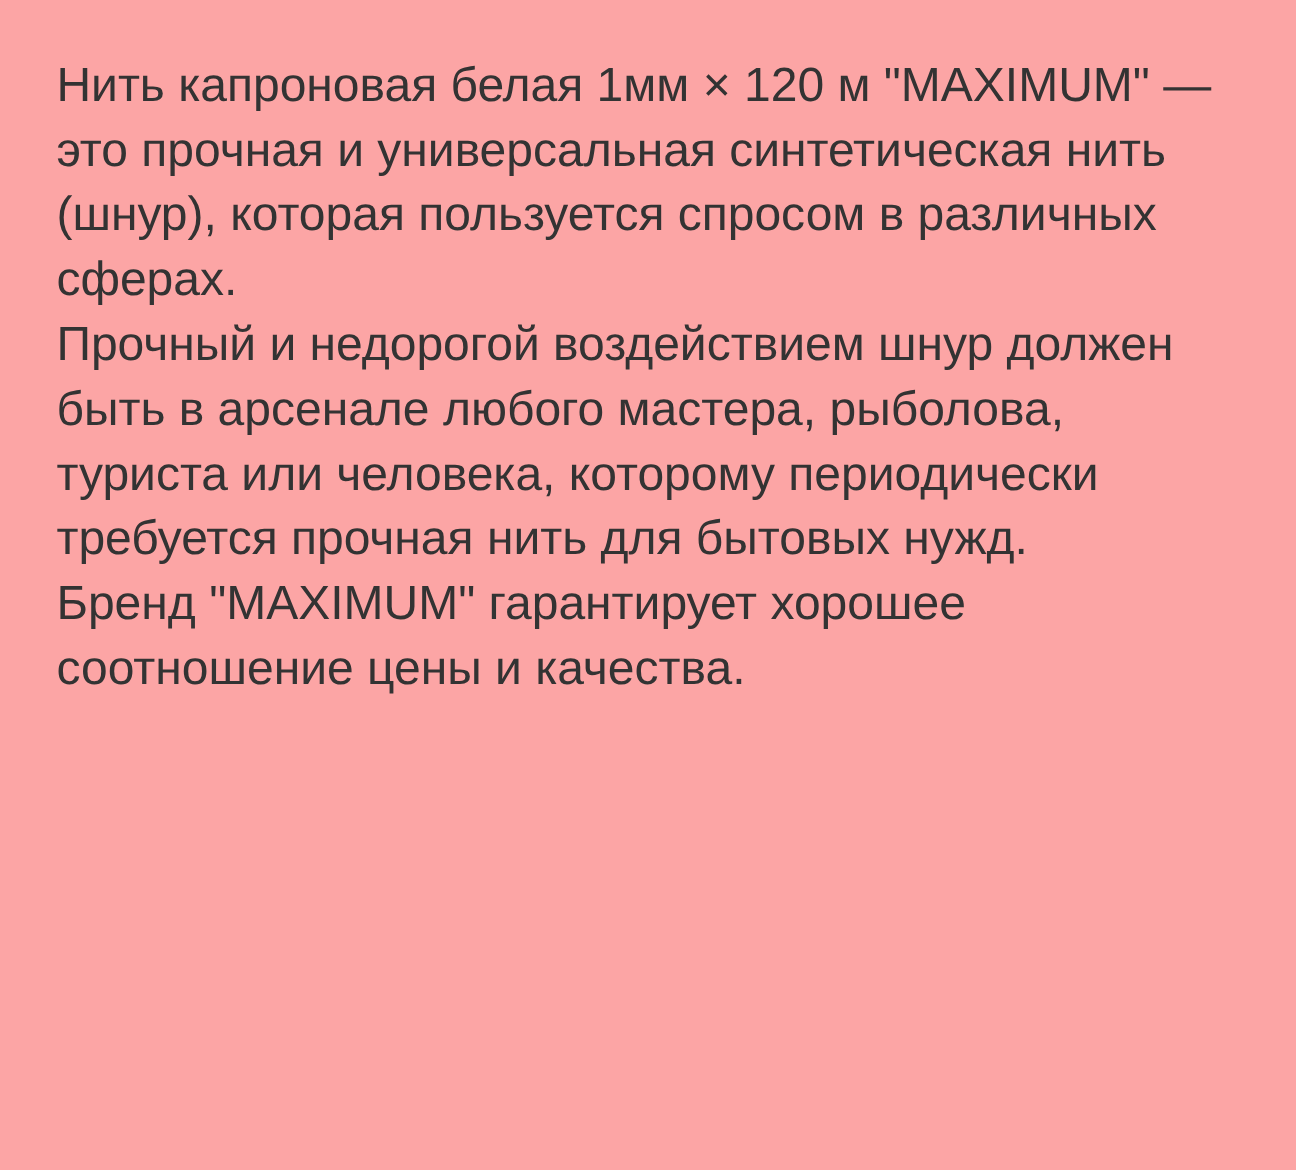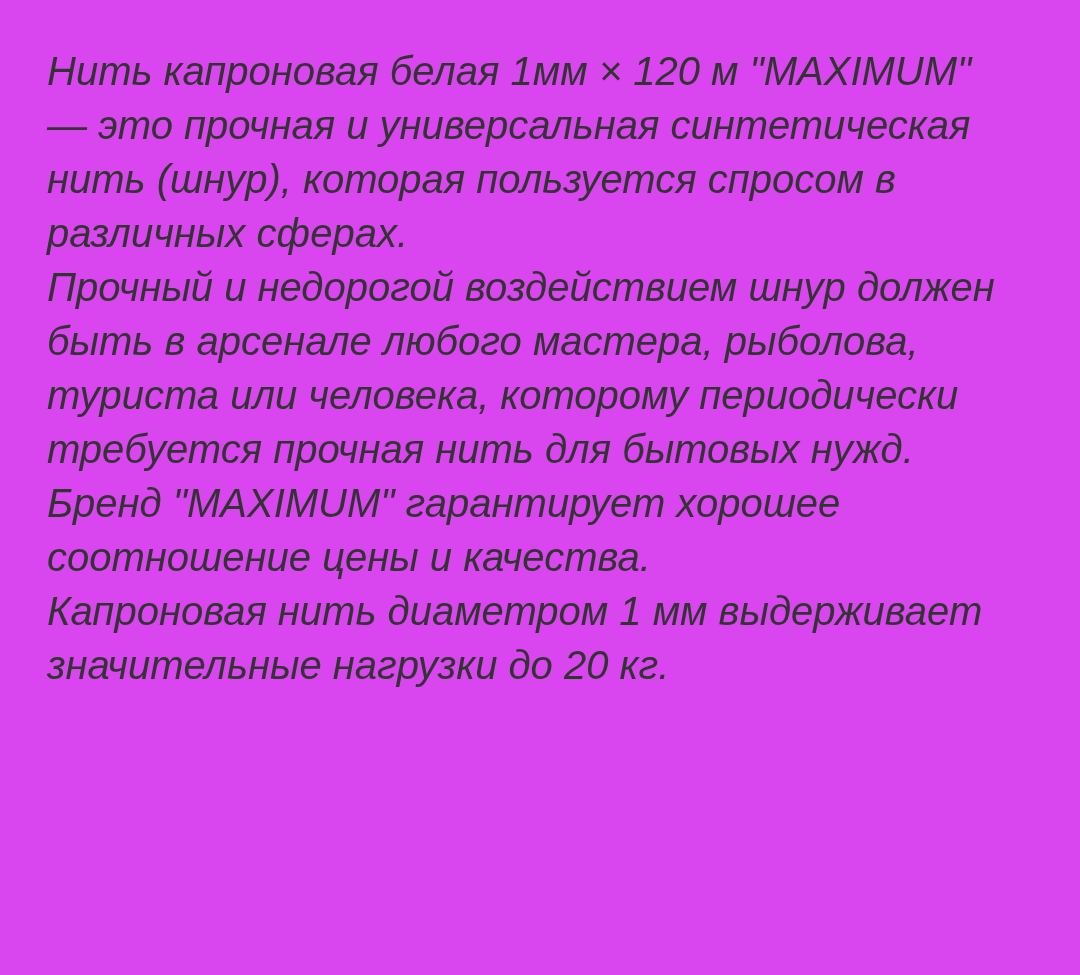--- a/index.html
+++ b/index.html
@@ -3,24 +3,23 @@
 <meta charset="utf-8">
 <style>
   html, body {
     margin: 0;
     padding: 0;
     background: #ffffff;
   }
   .page {
     width: 1080px;
     height: 975px;
-    background: #d946ef;
+    background: #fca5a5;
     box-sizing: border-box;
     overflow: hidden;
-    font-style: italic;
   }
   .description {
     box-sizing: border-box;
     padding: 44px 66px 0 47px;
     font-family: "Liberation Sans", "DejaVu Sans", sans-serif;
     font-size: 40px;
     line-height: 54px;
     color: #333333;
     letter-spacing: 0px;
   }
@@ -30,15 +29,14 @@
   }
 </style>
 </head>
 <body>
 
 <div class="page">
   <div class="description">
     <p>Нить капроновая белая 1мм × 120 м "MAXIMUM" — это прочная и универсальная синтетическая нить (шнур), которая пользуется спросом в различных сферах.</p>
     <p>Прочный и недорогой воздействием шнур должен быть в арсенале любого мастера, рыболова, туриста или человека, которому периодически требуется прочная нить для бытовых нужд.</p>
     <p>Бренд "MAXIMUM" гарантирует хорошее соотношение цены и качества.</p>
-    <p>Капроновая нить диаметром 1 мм выдерживает значительные нагрузки до 20 кг.</p>
   </div>
 </div>
 
 </body></html>

